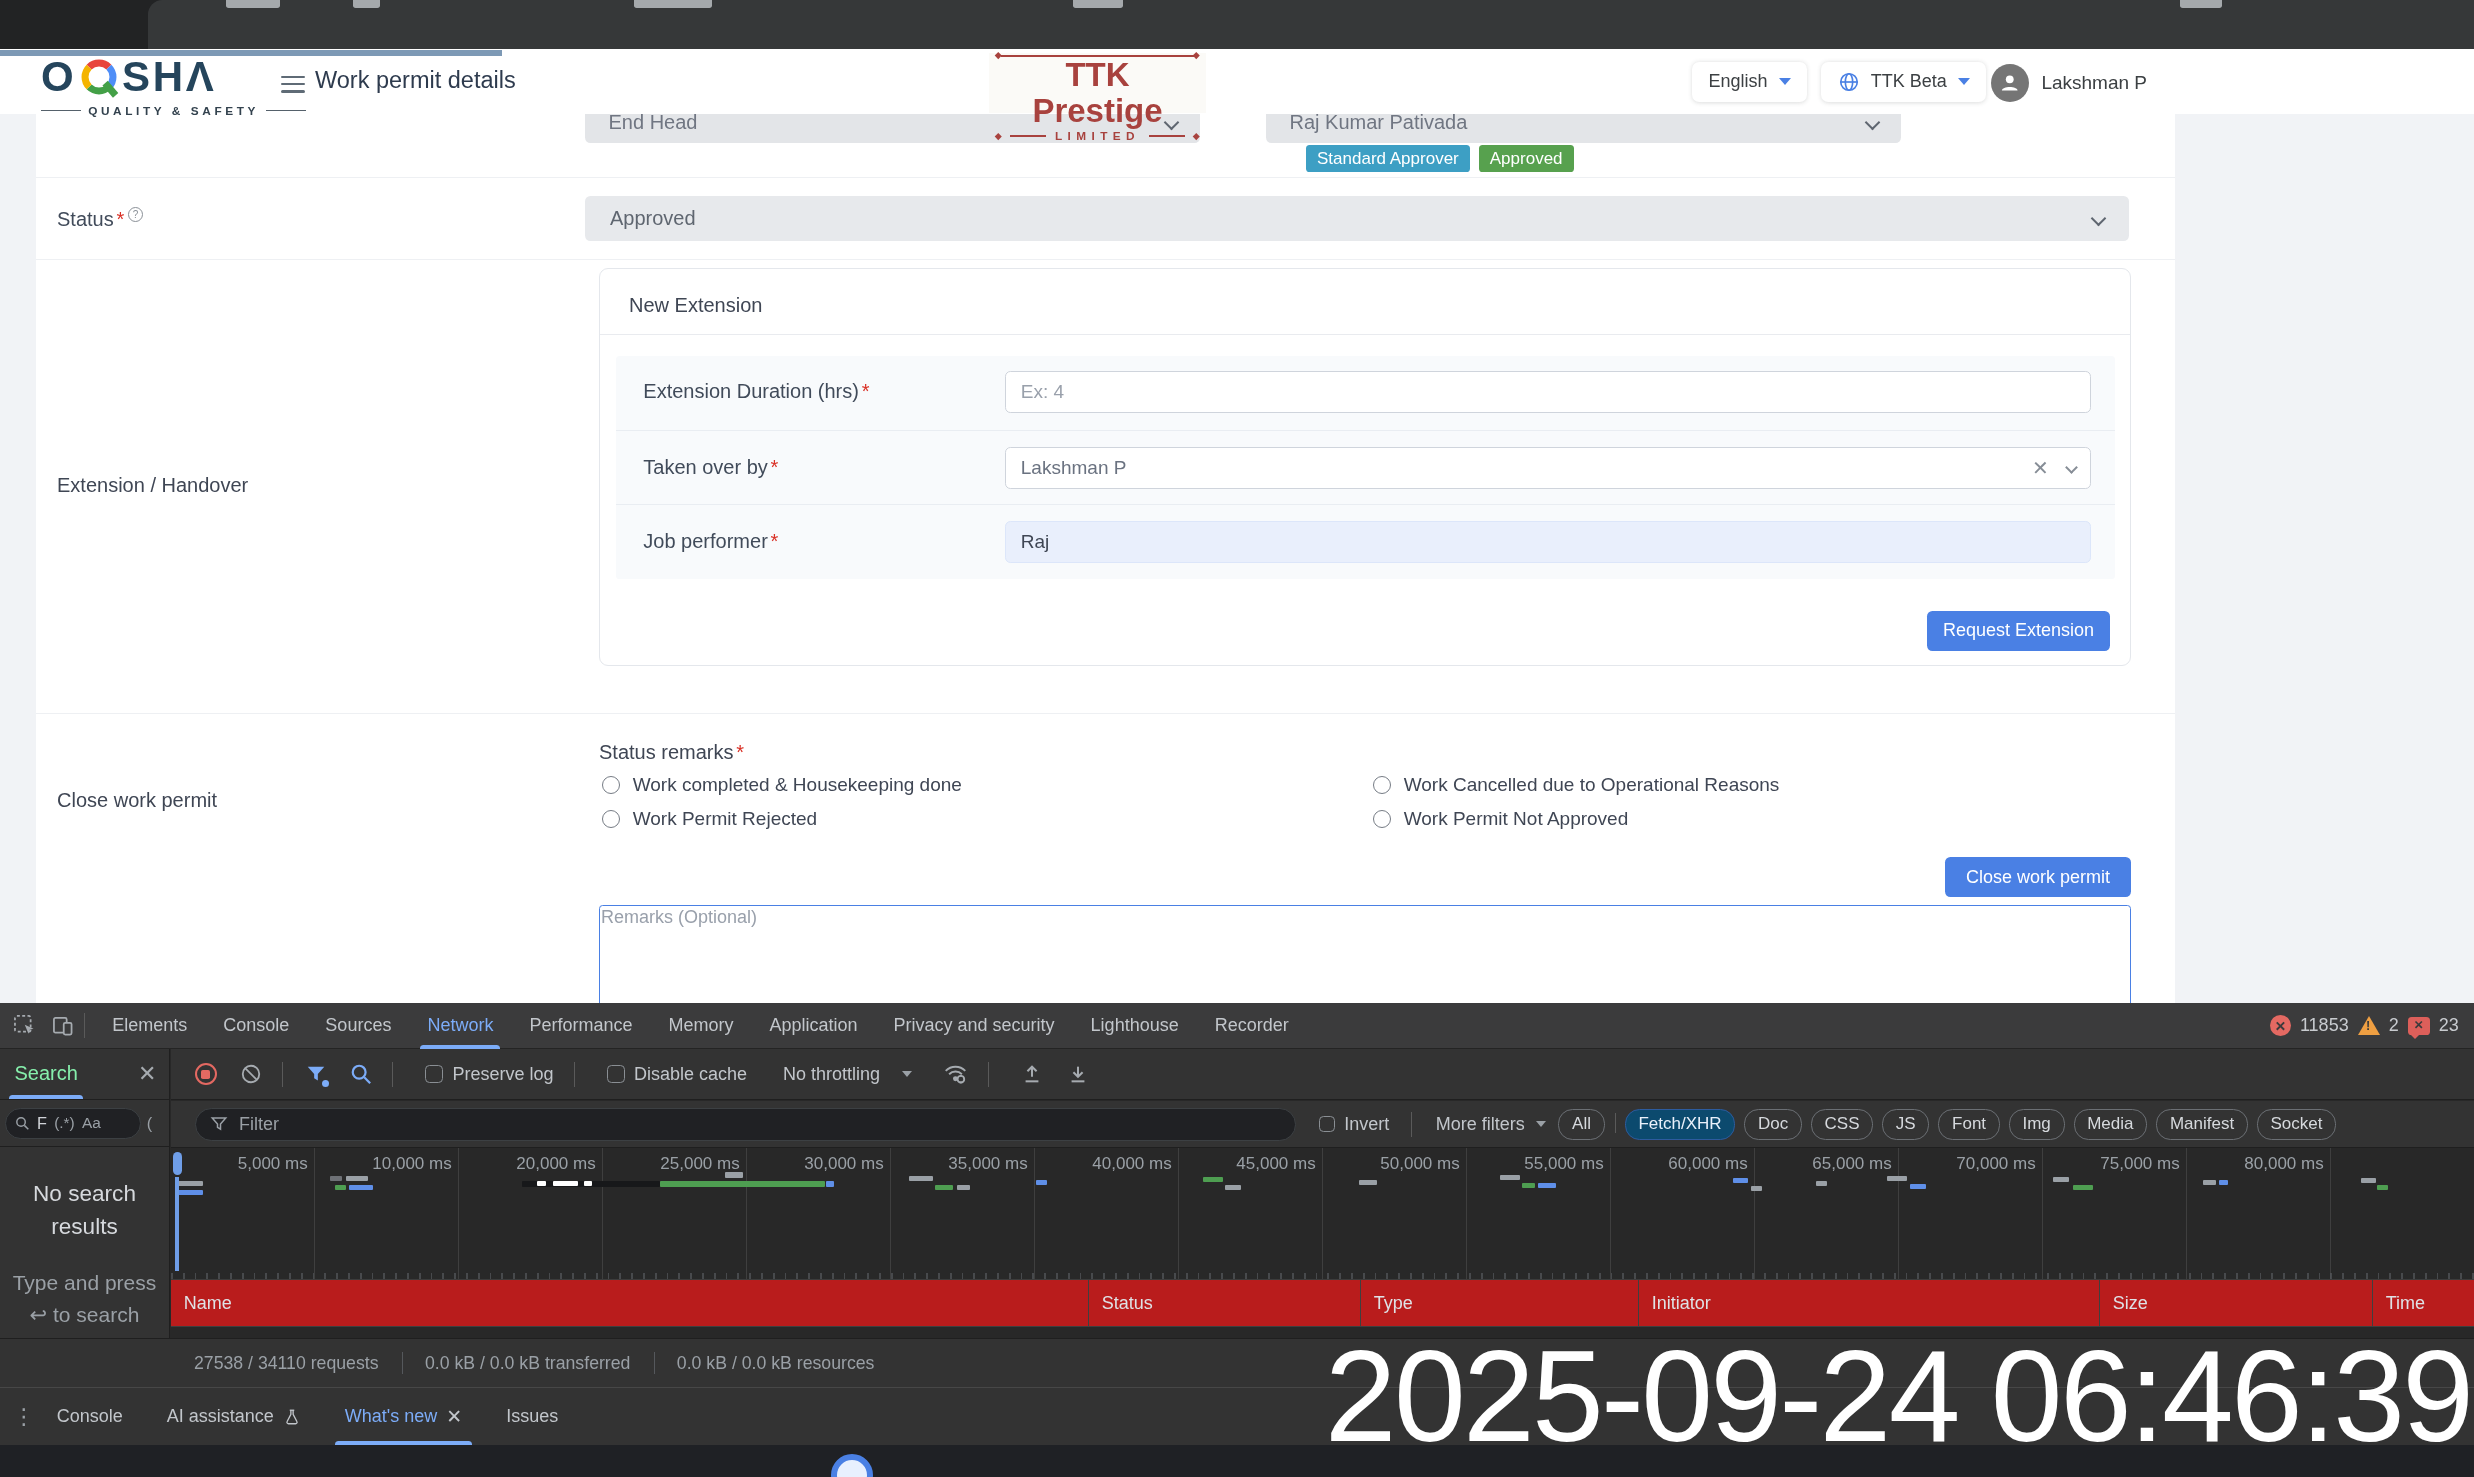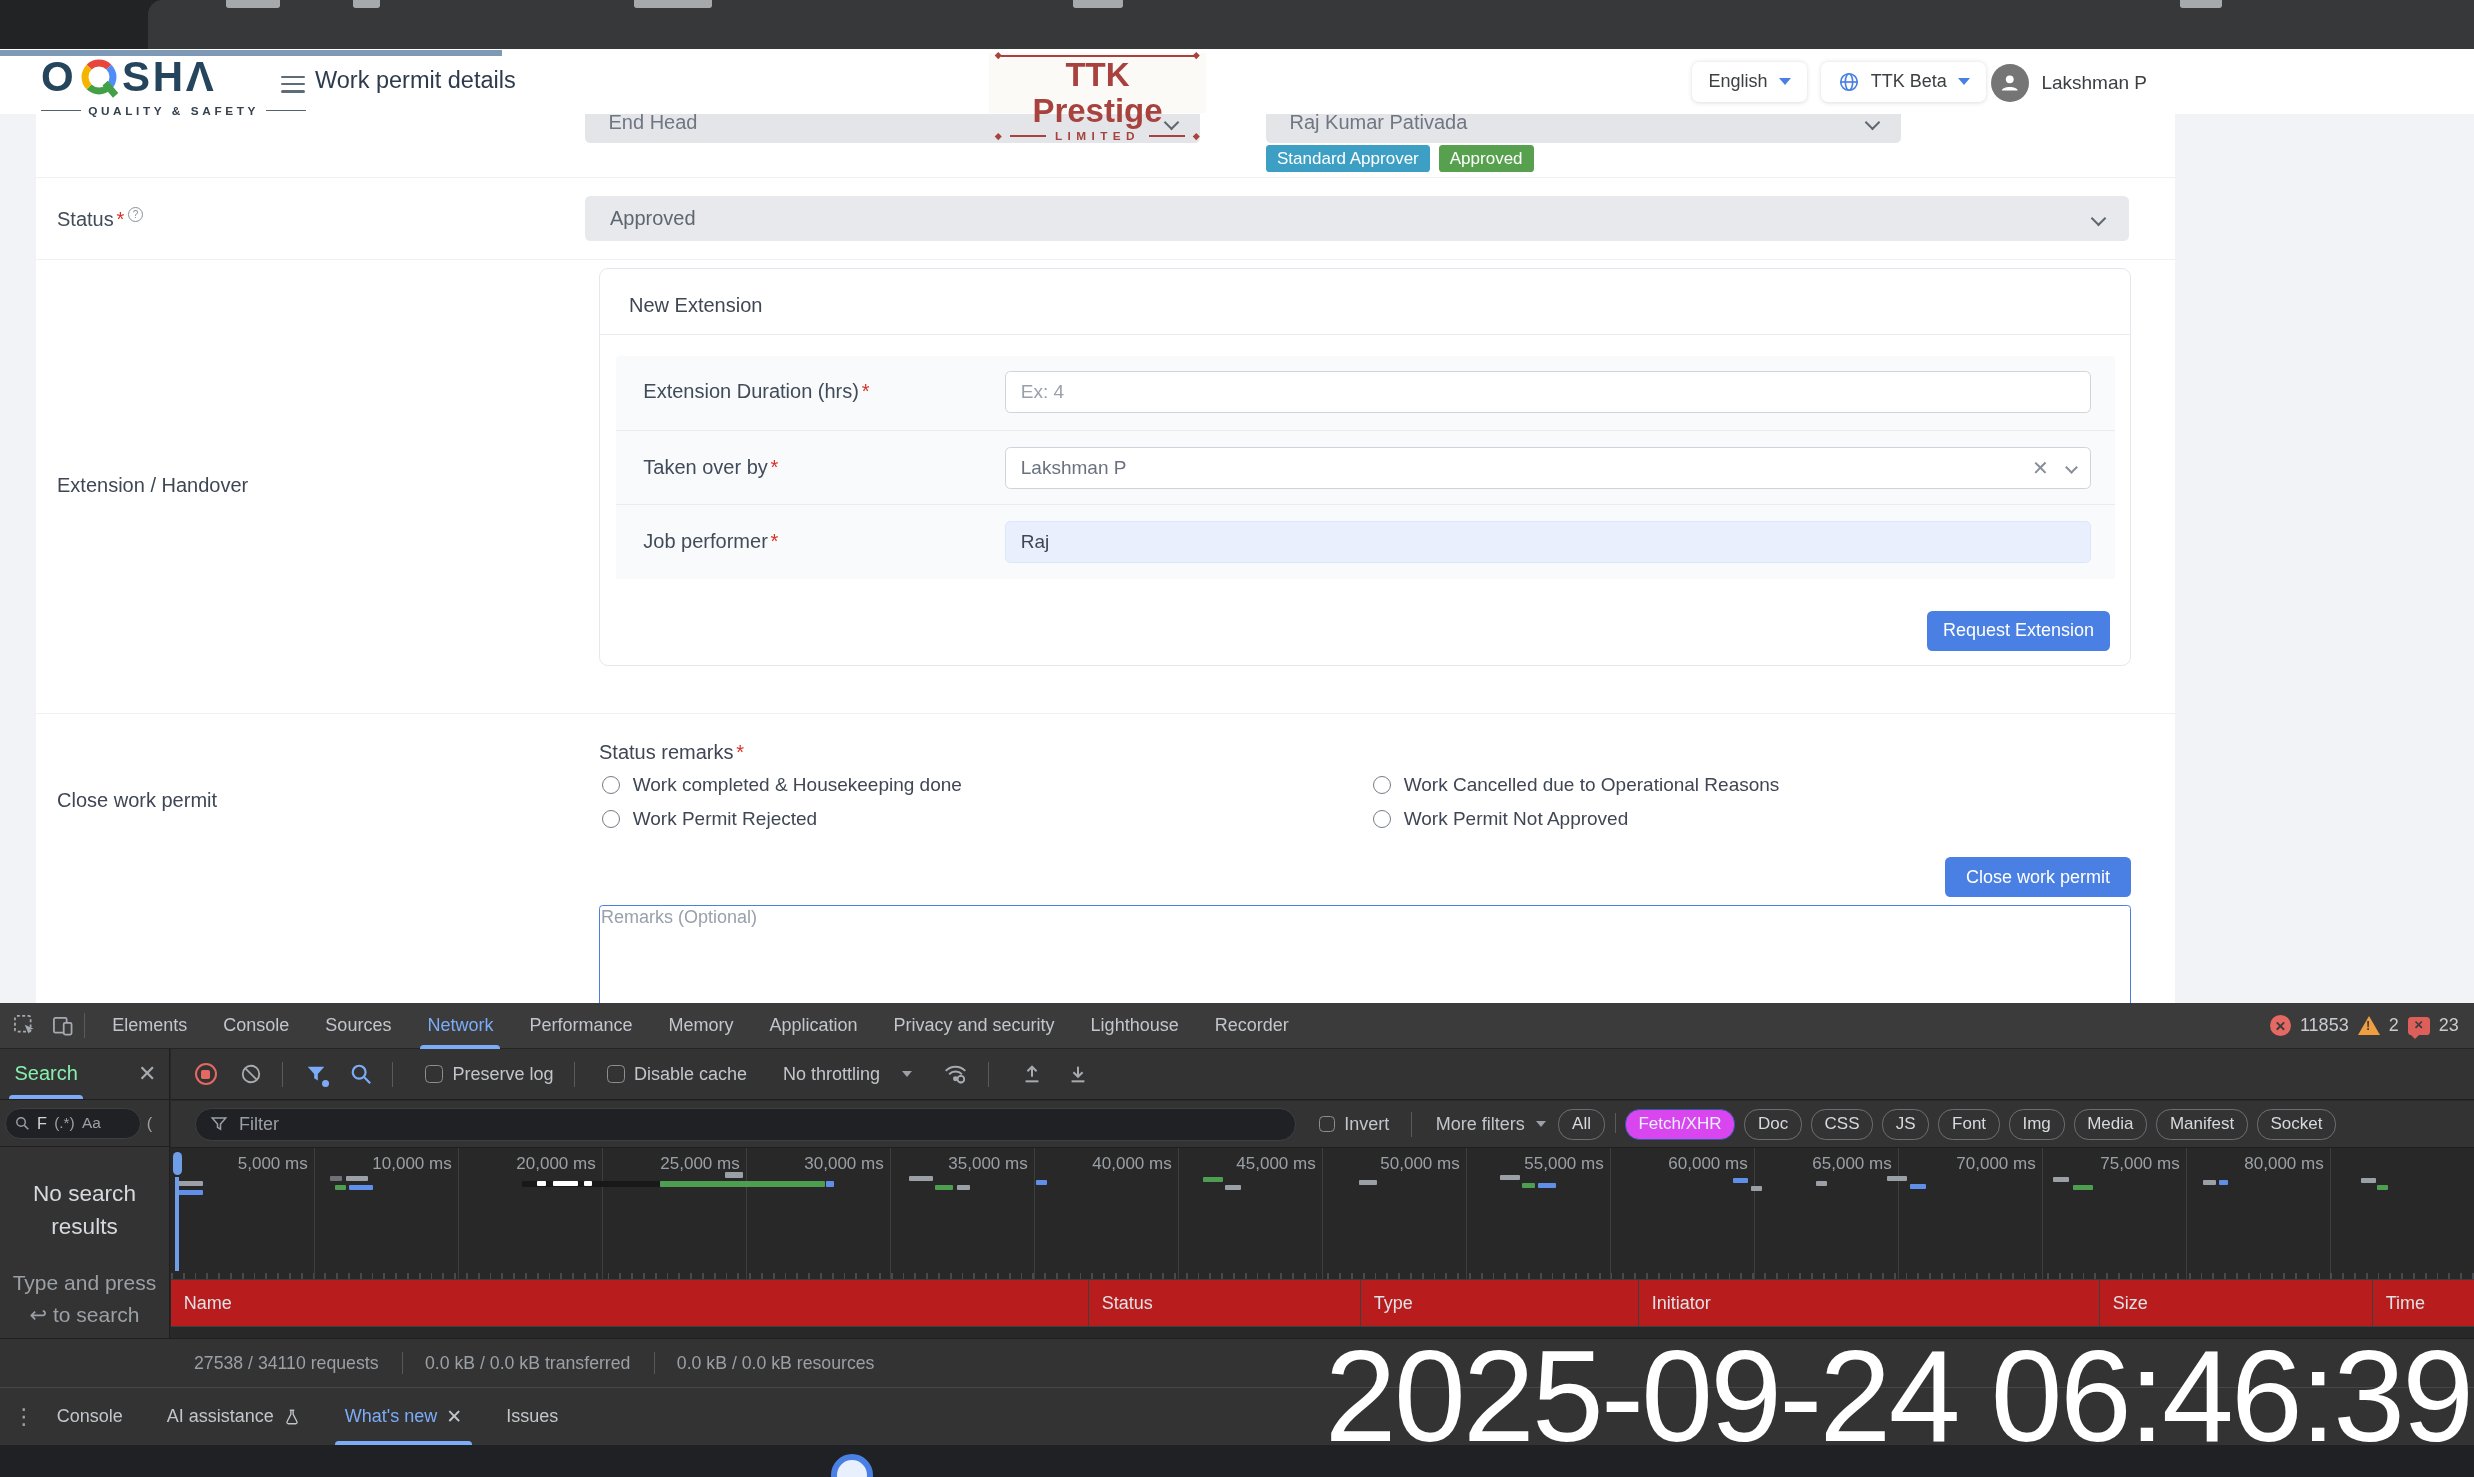--- a/index.html
+++ b/index.html
@@ -38,21 +38,21 @@
   .avatar { width:38px; height:38px; border-radius:50%; background:#757575; display:flex; align-items:center; justify-content:center; }
   .user-name { font-size:19px; color:#3c4043; }
 
   
   #app-body { position:absolute; left:0; top:114px; width:2475px; height:889px; background:#f1f3f6; }
   #panel { position:absolute; left:36px; top:0; width:2139px; height:889px; background:#ffffff; }
 
   .clip-select { position:absolute; top:-12.7px; height:42px; background:#e3e5e8; border-radius:5.4px; display:flex; align-items:center; padding:0 23.5px; font-size:20px; color:#707682; z-index:5; }
   .clip-select .chev { margin-left:auto; }
   .chev { width:11px; height:11px; border-right:2.3px solid #5f6670; border-bottom:2.3px solid #5f6670; transform:rotate(45deg); display:inline-block; }
-  .badge-row { position:absolute; left:1230px; top:31px; display:flex; gap:9px;justify-content:flex-end; }
+  .badge-row { position:absolute; left:1270px; top:31px; display:flex; gap:9px;justify-content:flex-end; }
   .badge { color:#fff; font-size:17px; padding:3.6px 11px; border-radius:3.6px; }
 
   .status-row { position:absolute; left:0; top:63px; width:2139px; height:83px; border-top:0.9px solid #eef0f3; border-bottom:0.9px solid #eef0f3; }
   .field-label { font-size:20px; color:#414b5a; }
   .req { color:#d93025; margin-left:2.7px; }
   .help-icon { display:inline-block; width:15.4px; height:15.4px; border:1.4px solid #8a9097; border-radius:50%; color:#8a9097; font-size:10px; text-align:center; line-height:14.5px; vertical-align:super; margin-left:3.6px; }
   .status-select { position:absolute; left:549px; top:18px; width:1544px; height:45px; background:#e7e9ec; border-radius:5.4px; display:flex; align-items:center; padding:0 25px; font-size:20px; color:#5f6670; cursor:pointer; }
   .status-select .chev { margin-left:auto; }
 
   .section-label { position:absolute; left:21px; font-size:20px; color:#3f4654; }
@@ -116,21 +116,21 @@
   .cb { width:18px; height:18px; border:1.8px solid #8a8f94; border-radius:4.5px; background:transparent; flex:none; cursor:pointer; }
   .tool-label { margin-left:9px; white-space:nowrap; }
   .caret-sm { width:0; height:0; border-left:5.4px solid transparent; border-right:5.4px solid transparent; border-top:6.3px solid #c2c6cb; margin-left:11px; }
 
   #dt-filterrow { position:absolute; left:171px; top:98px; width:2304px; height:47px; border-bottom:0.9px solid #1f1f1f; background:#333333; display:flex; align-items:center; font-size:18px; }
   .filter-pill { margin-left:23.5px; width:1101px; height:33px; background:#202124; border:0.9px solid #3c4043; border-radius:16.3px; display:flex; align-items:center; gap:11px; padding:0 14.5px; color:#9aa0a6; }
   .chips { display:flex; align-items:center; margin-left:12.7px; }
   .chip { padding:4.5px 12.7px; border:1.4px solid #6b6f74; border-radius:14.5px; color:#d6d9dd; margin-right:9px; font-size:17px; white-space:nowrap; cursor:pointer; position:relative; }
   .chips > div:first-of-type { margin-right:20px; }
   .chips > div:first-of-type::after { content:""; position:absolute; right:-11.8px; top:3.6px; width:0.9px; height:20px; background:#5a5a5a; }
-  .chip.active { background:#d946ef; border-color:#2d5b9e; color:#eaf1fb; }
+  .chip.active { background:#0c4a6e; border-color:#2d5b9e; color:#eaf1fb; }
 
   #dt-timeline { position:absolute; left:171px; top:145px; width:2304px; height:132px; background:#282828; border-bottom:0.9px solid #3c3c3c; overflow:hidden; }
   .ruler { display:flex; height:100%; }
   .tick { width:144px; flex:none; border-right:0.9px solid #3f3f3f; position:relative; }
   .tick-label { position:absolute; right:6.3px; top:6.3px; font-size:17px; color:#9aa0a6; white-space:nowrap; }
   .scroll-handle { position:absolute; left:1.8px; top:3.6px; width:9px; height:23.5px; border-radius:4.5px; background:#6f9ee8; }
   .scroll-line { position:absolute; left:3.6px; top:29px; width:4.5px; height:94px; background:#6f9ee8; }
   .wbar { position:absolute; border-radius:0.9px; }
   .minor-ticks { position:absolute; left:0; bottom:0; width:100%; height:6.3px; background:repeating-linear-gradient(90deg, #55585c 0 1.8px, transparent 1.8px 11.8px); opacity:.7; }
 

